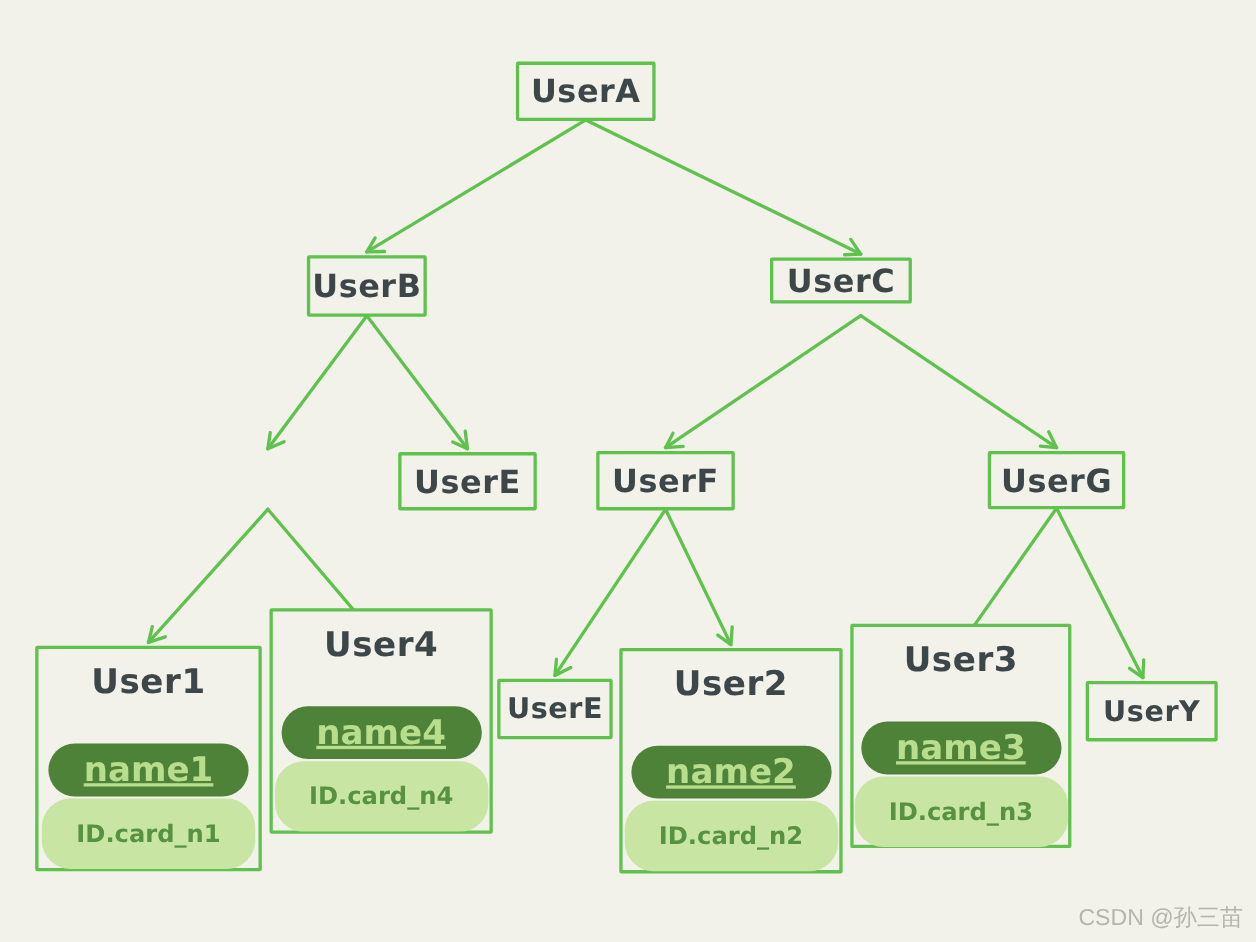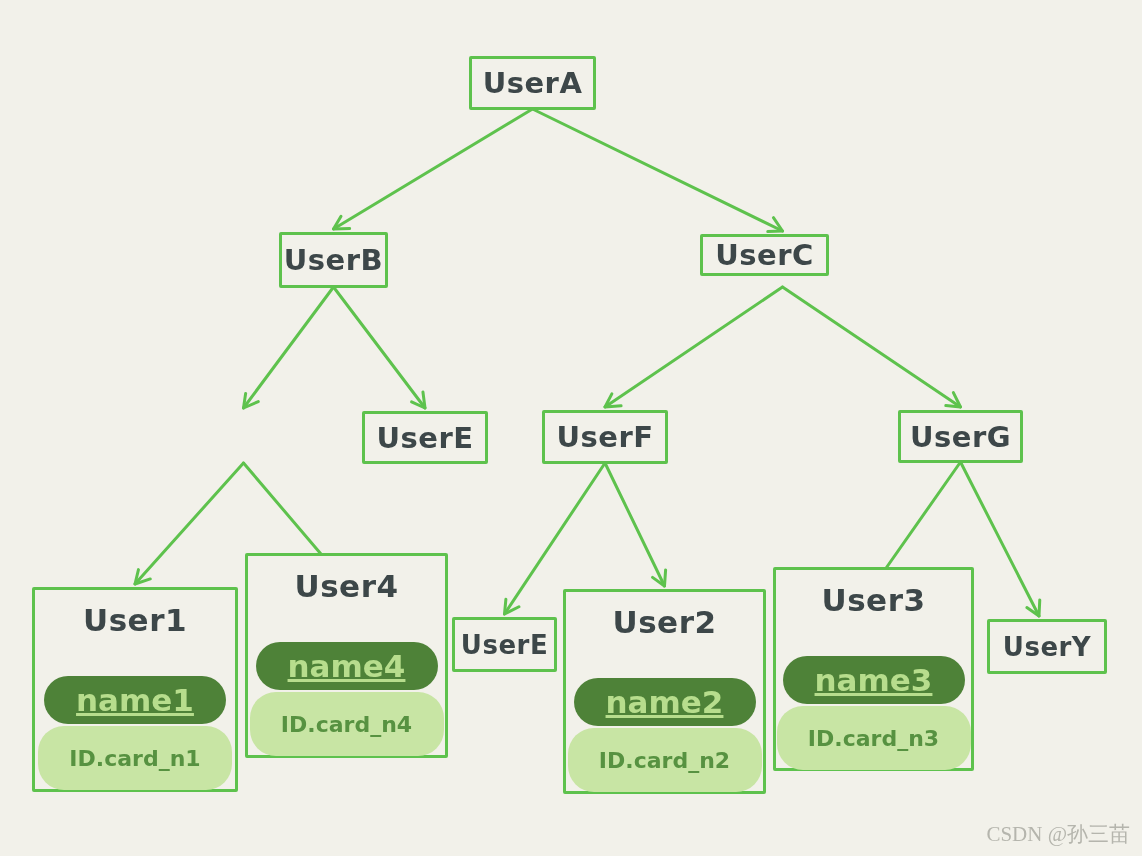--- a/index.html
+++ b/index.html
@@ -79,21 +79,21 @@
     color: var(--pill-light-text);
     border-radius: 26px;
     font-size: 22px;
     text-align: center;
   }
   .watermark {
     position: absolute;
     right: 12px; bottom: 8px;
     color: var(--watermark);
     font-size: 21px;
-    font-family: Liberation Serif, serif;
+    font-family: Liberation Sans, sans-serif;
   }
 </style>
 </head>
 <body>
 
 <div class="stage" id="stage">
 
   <svg id="edges" xmlns="http://www.w3.org/2000/svg">
     <defs>
       <marker id="arrow" viewBox="-16 -10 18 20" refX="0" refY="0" markerWidth="18" markerHeight="20" markerUnits="userSpaceOnUse" orient="auto">

